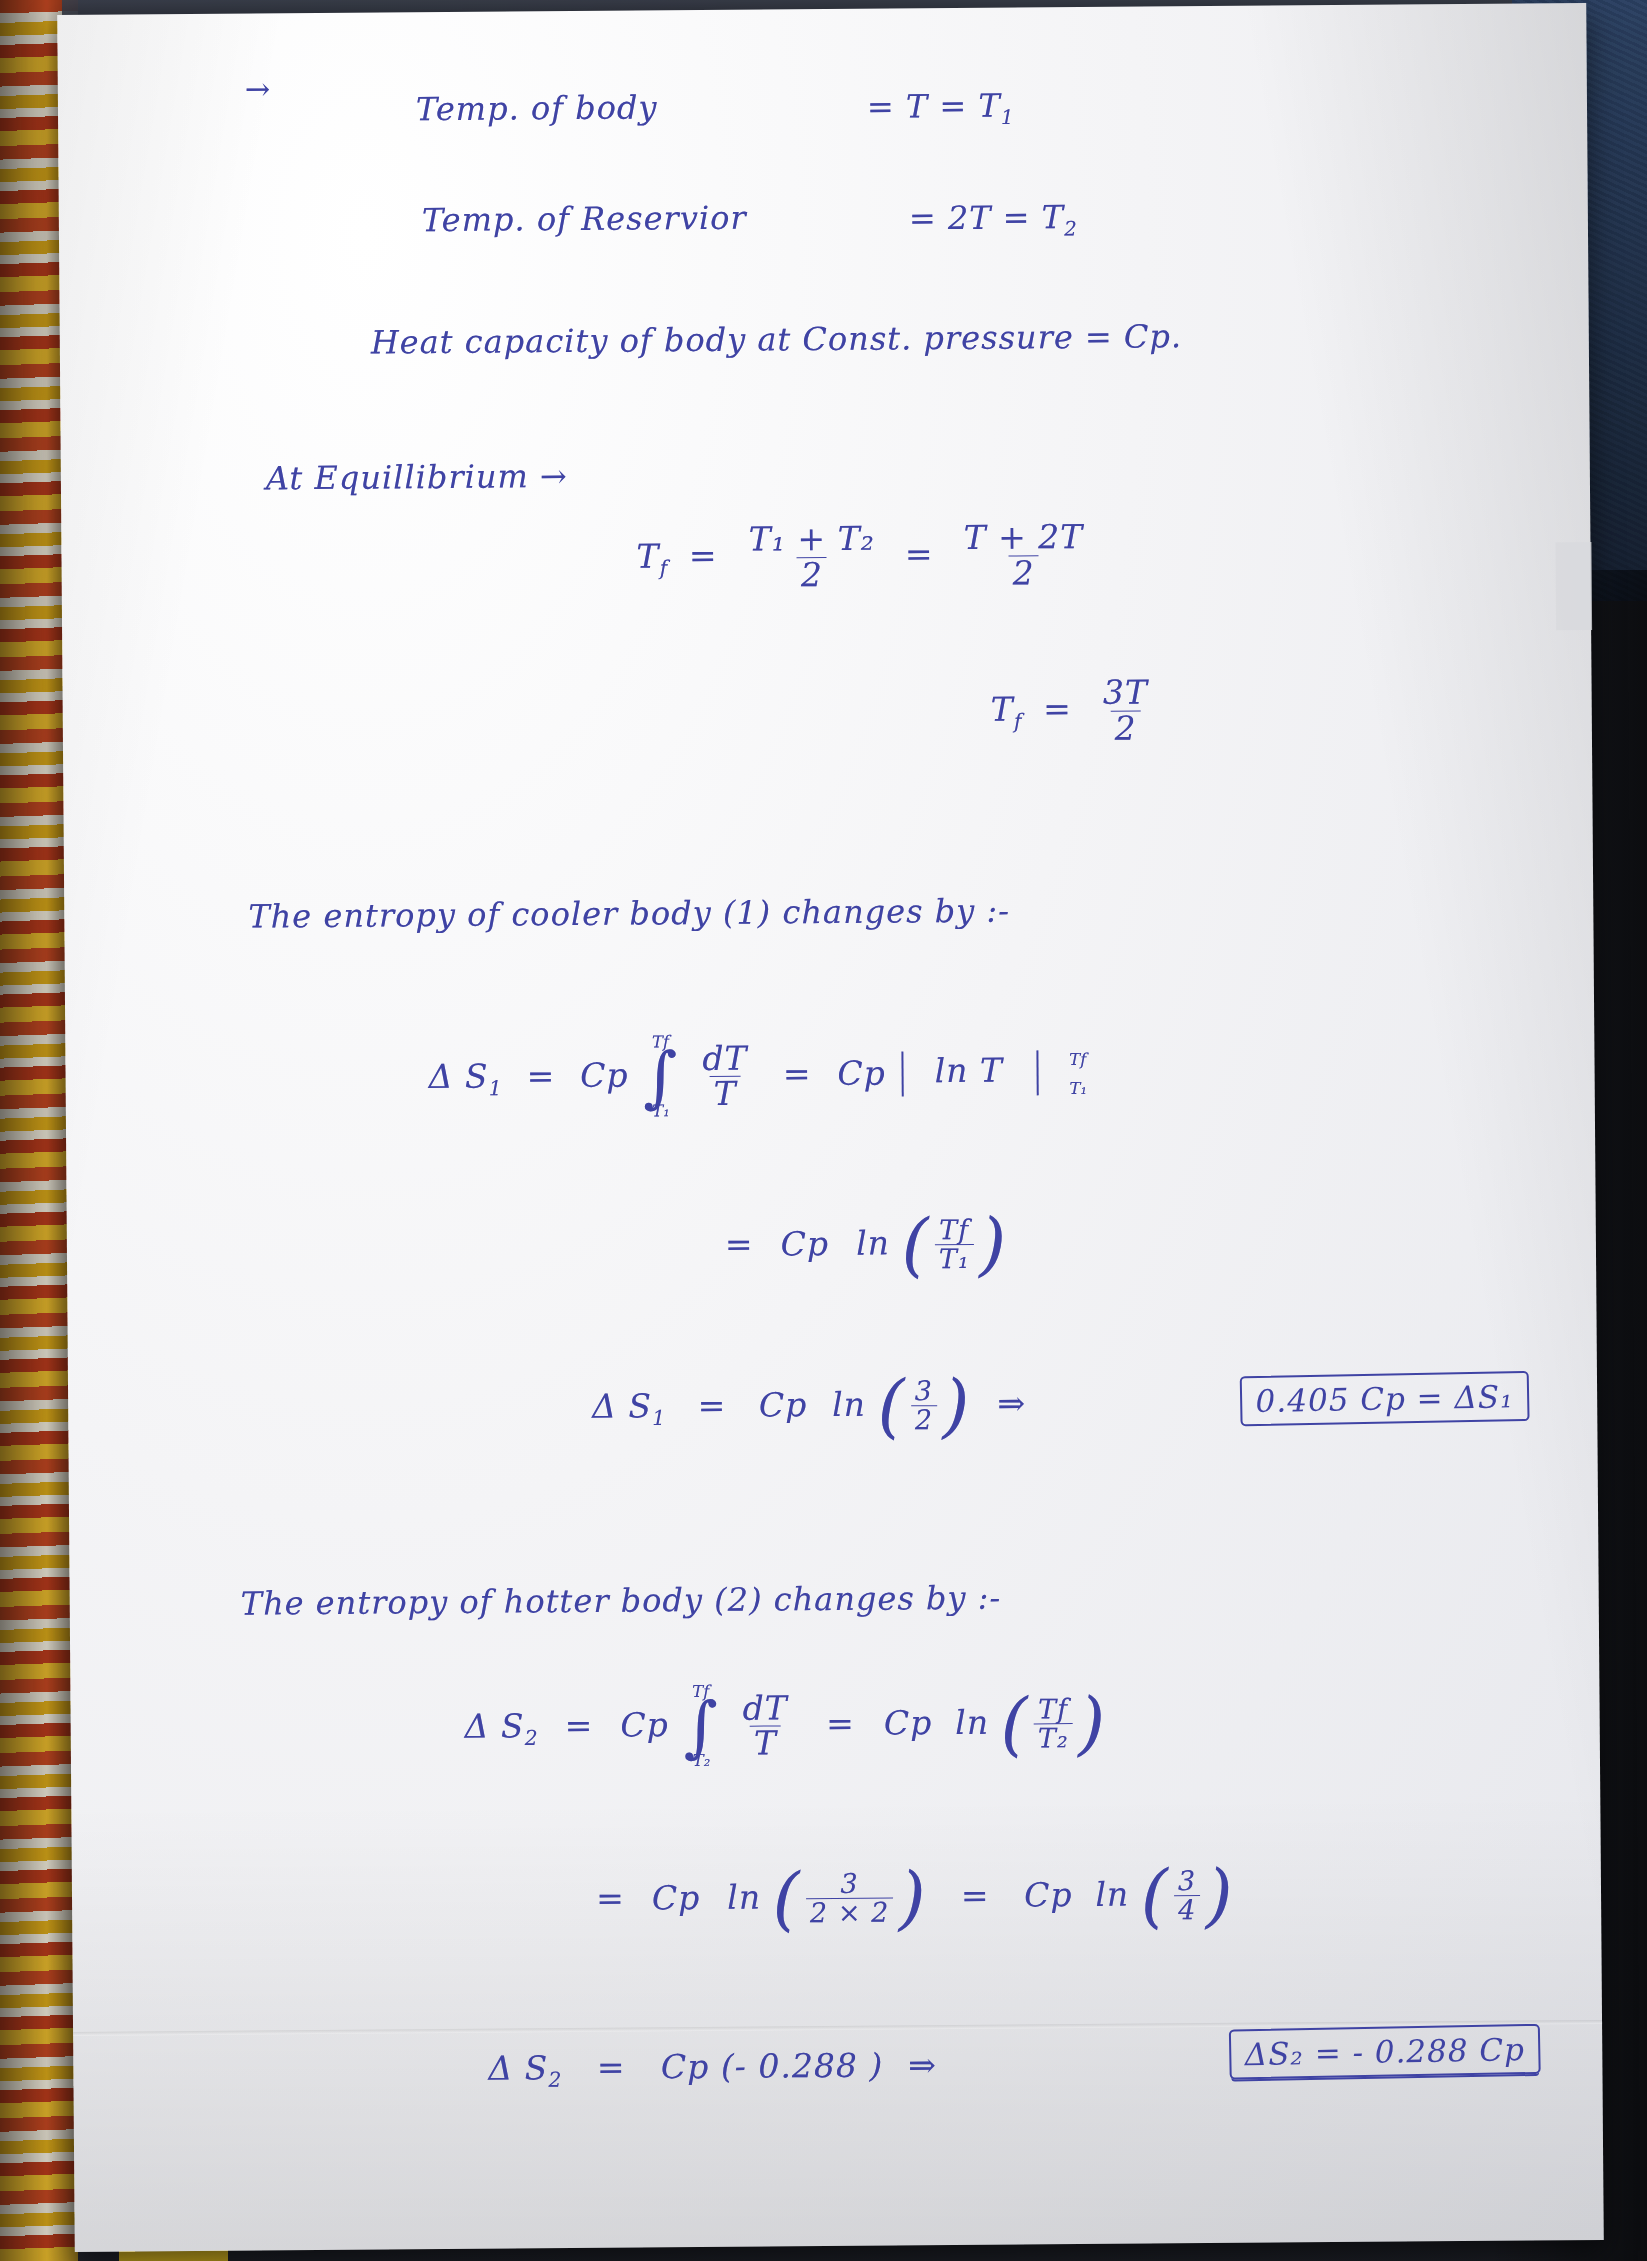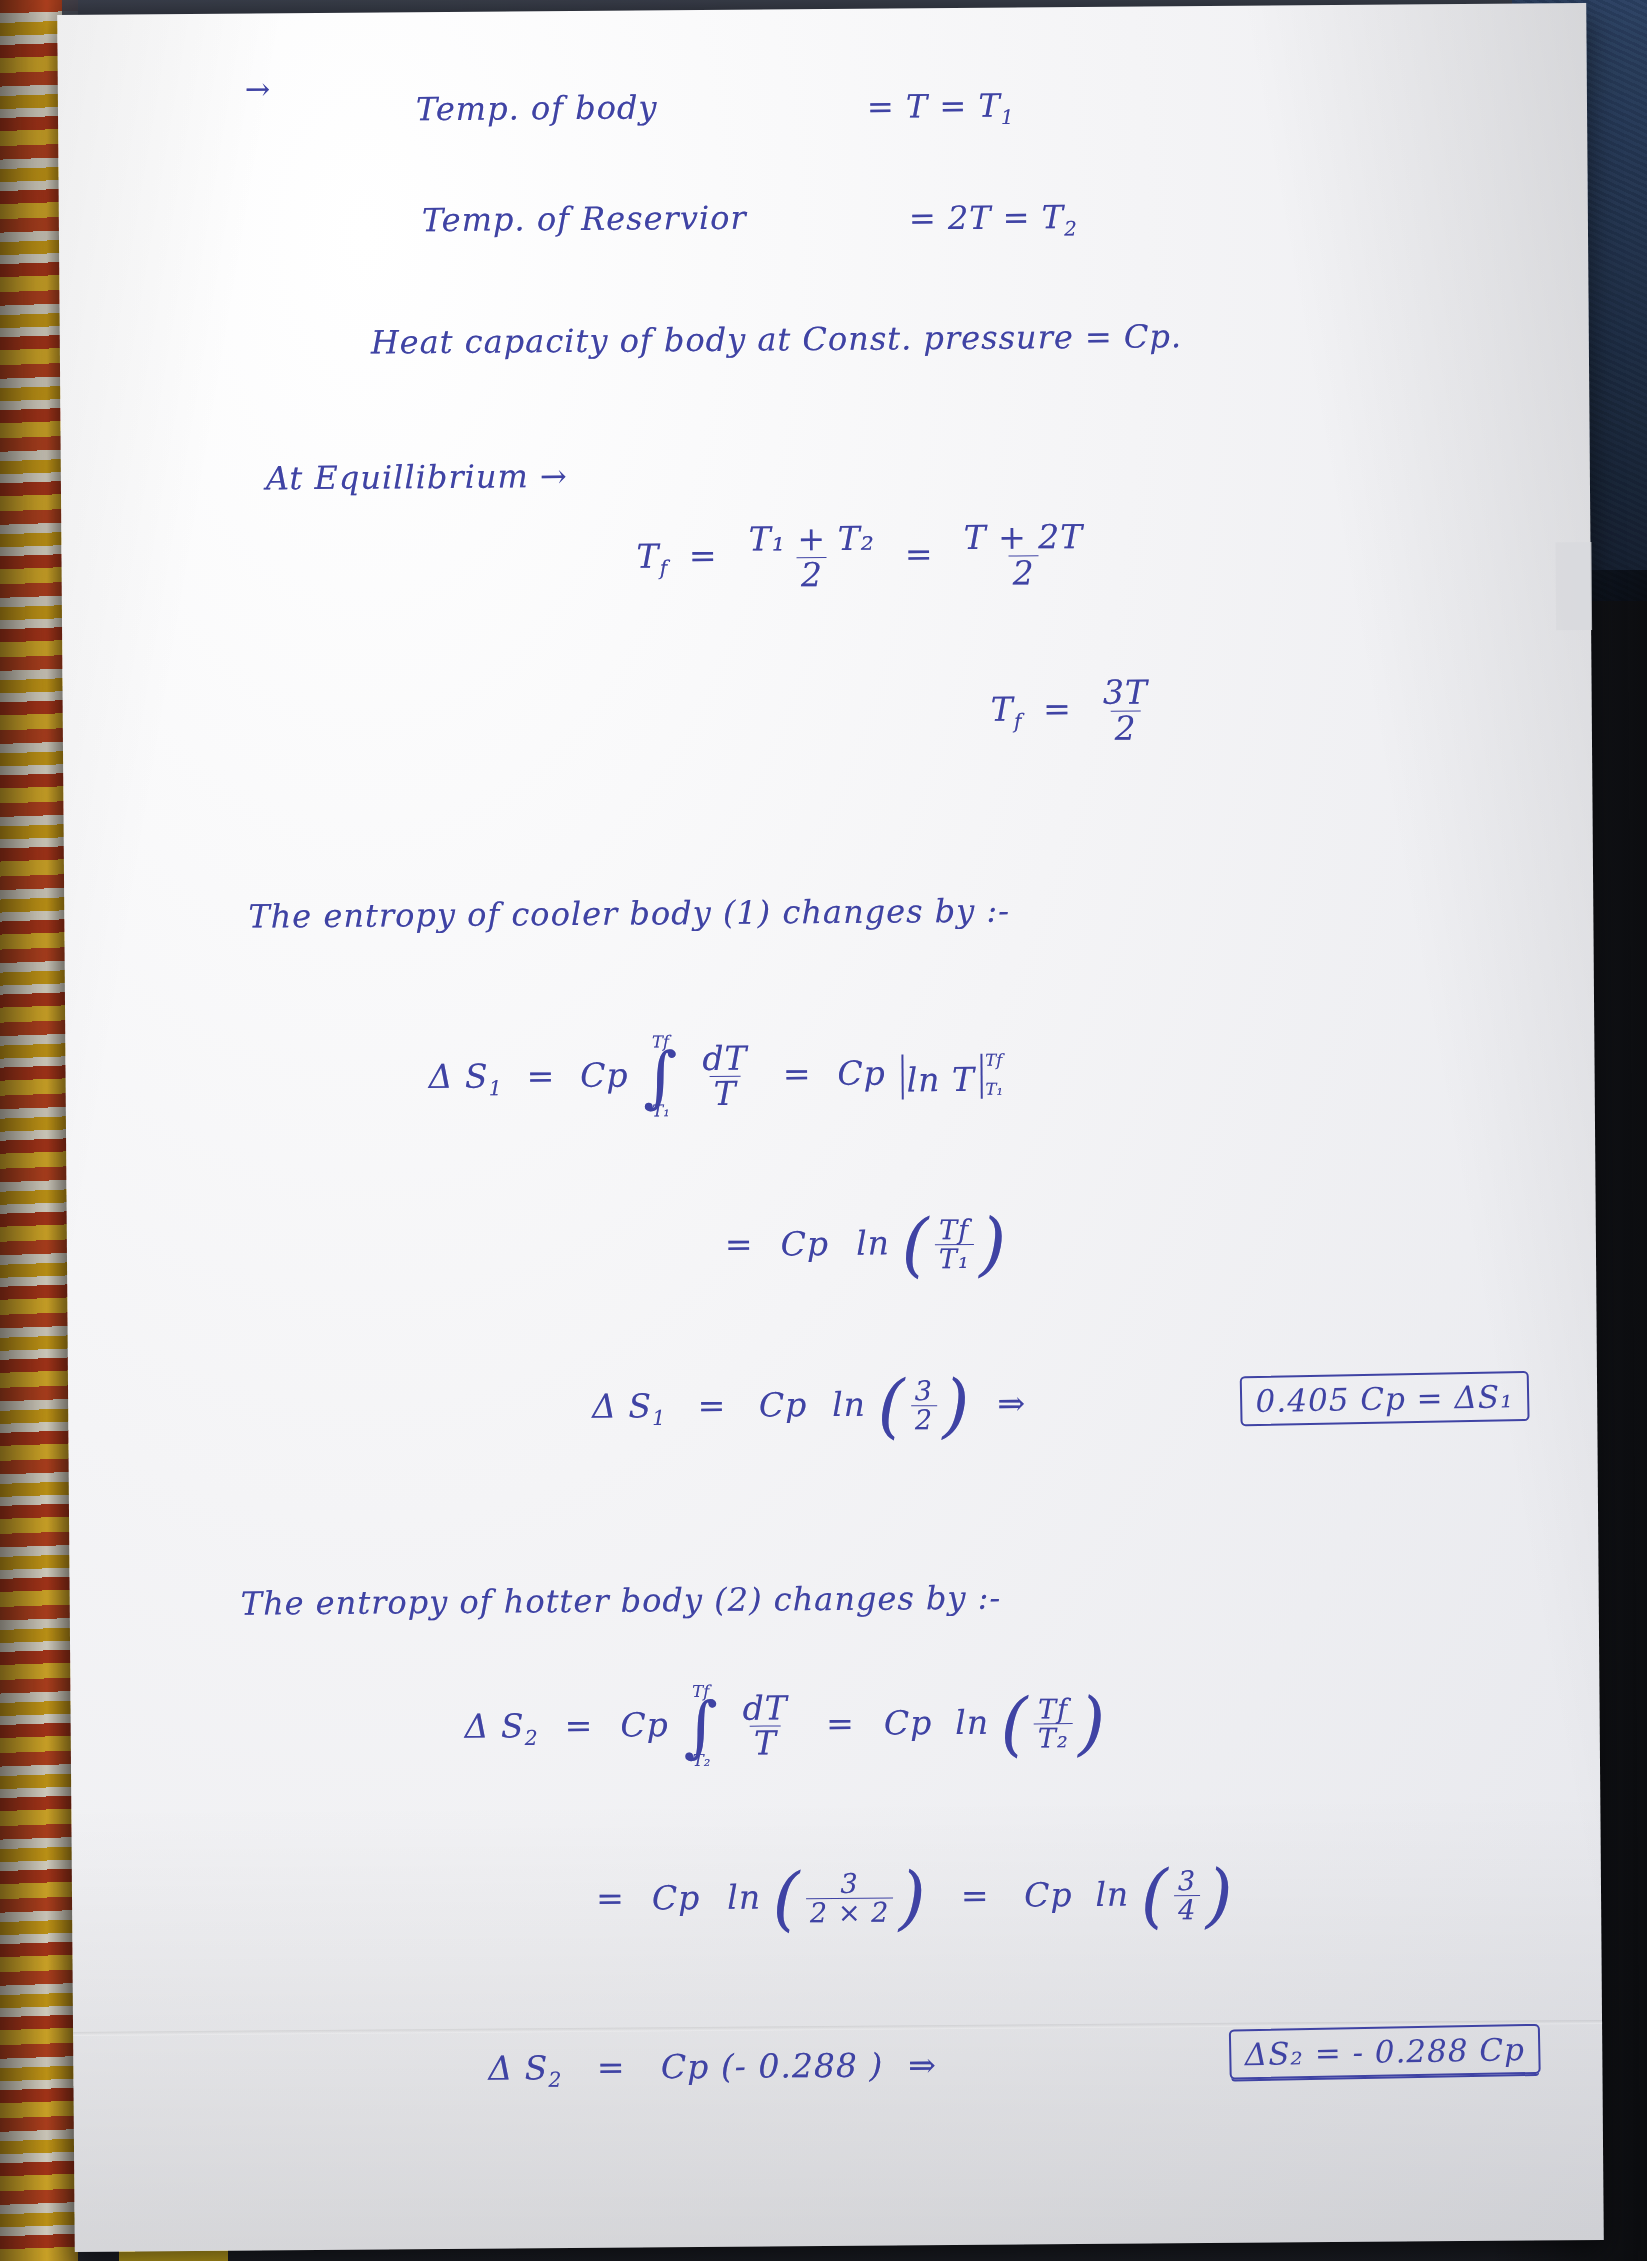--- a/index.html
+++ b/index.html
@@ -157,23 +157,24 @@
     vertical-align: middle;
     line-height: 1;
     margin: 0 3.1px;
   }
   .intg .lim { font-size: .5em; letter-spacing: 0; }
   .intg .sgn { font-size: 2.0em; line-height:.8; font-family: "DejaVu Serif", serif; }
 
   
   .evalbar{
     display:inline-flex;
-    align-items:flex-end;
+    align-items:flex-start;
     vertical-align: middle;
     margin-left: 4.1px;
+    gap: 28px;
   }
   .evalbar .bar{
     display:inline-block;
     width: 2.1px; height: 45px;
     background:#3f43a4;
     margin-right: 3.1px;
   }
   .evalbar .lims{
     display:inline-flex; flex-direction:column; justify-content:space-between;
     height: 48px; font-size:.5em; letter-spacing:0;

